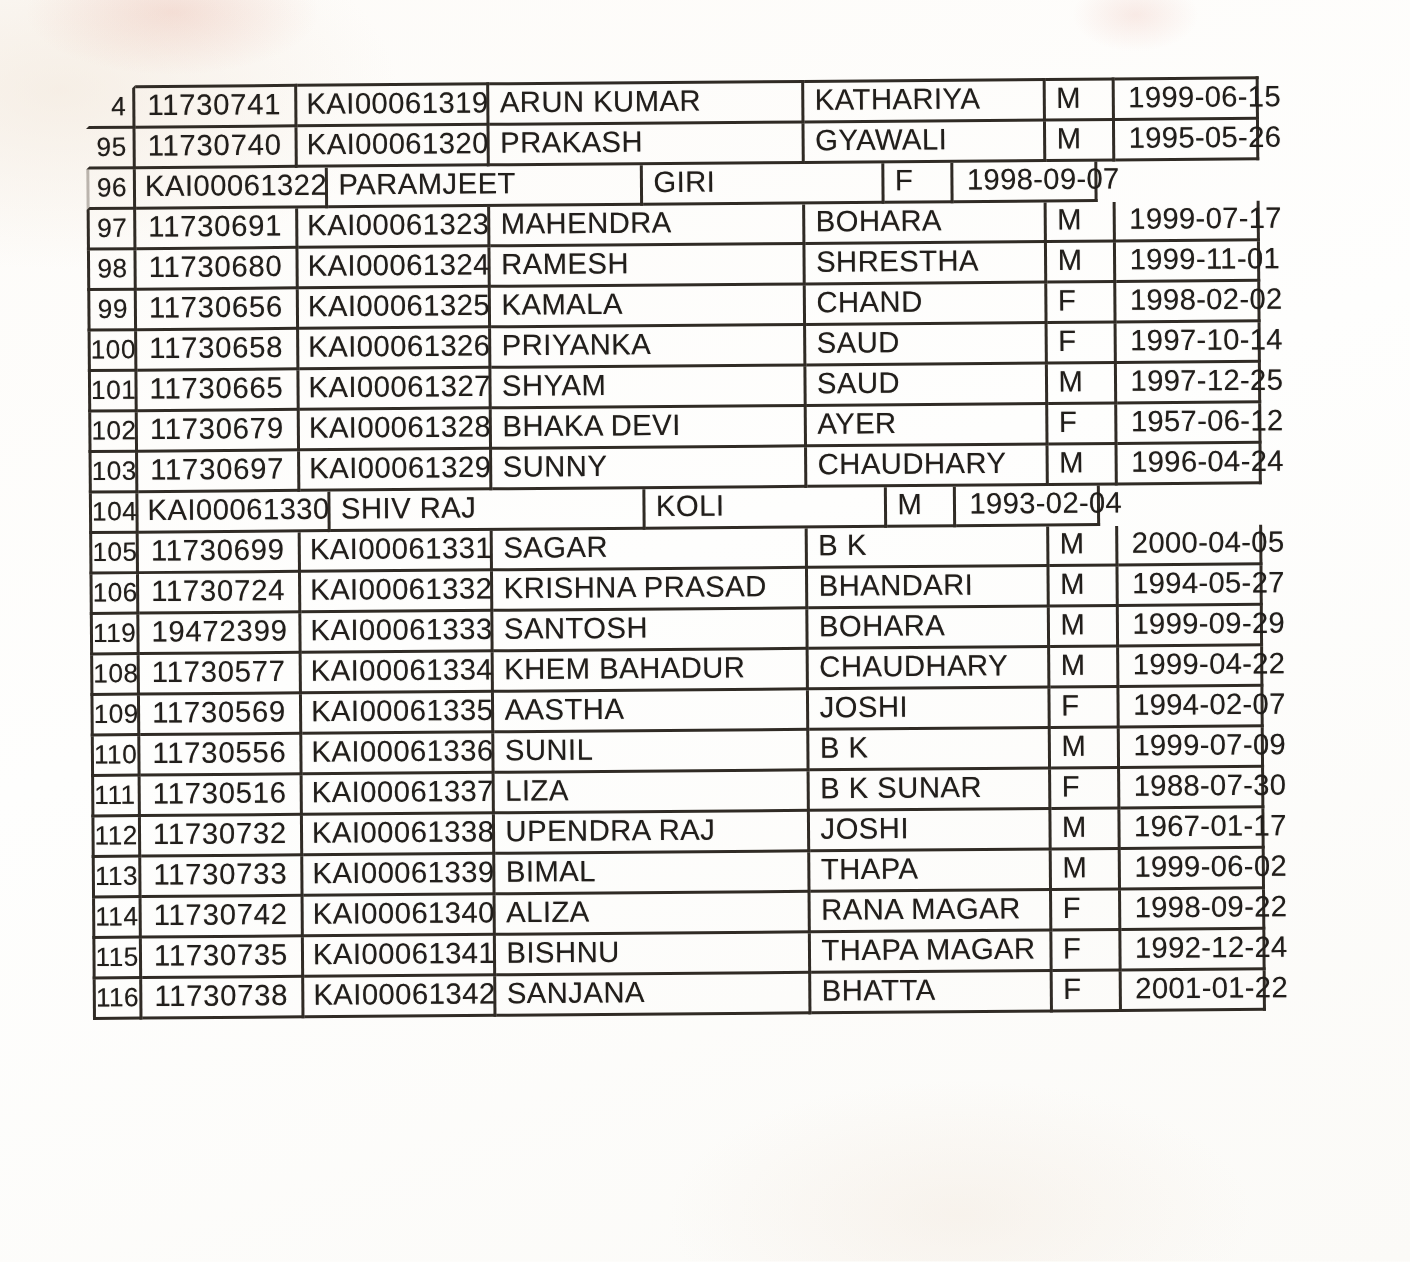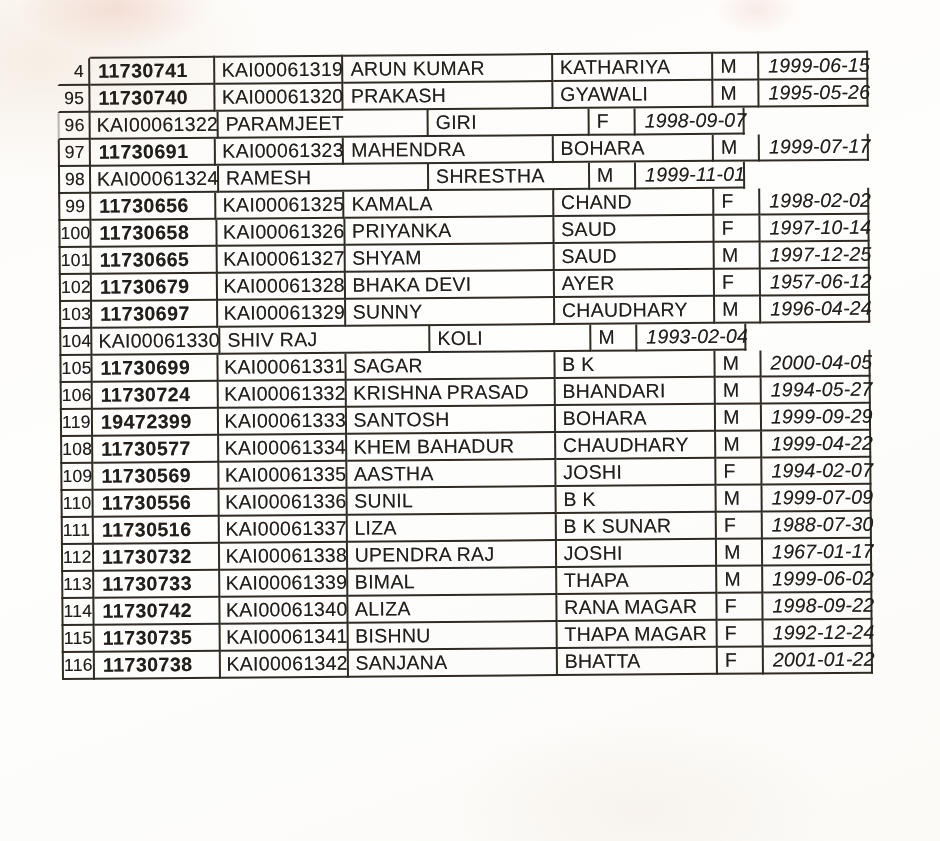--- a/index.html
+++ b/index.html
@@ -37,26 +37,26 @@
     border-right:2px solid var(--bc);
     border-bottom:2px solid var(--bc);
     text-shadow:0 0 0.5px rgba(45,38,30,0.55);
   }
   .trow .c0{border-left:2px solid var(--bc);}
   .trow.no-left .c0{border-left-color:transparent;}
   .trow.faint-left .c0{border-left-color:rgba(70,58,45,0.35);}
   .trow.first-row .cell{border-top:2px solid var(--bc);height:29px;}
   .trow.first-row .c0{border-top-color:transparent;}
   .c0{width:33px;text-align:right;padding-right:4px;font-size:17.5px;}
-  .c1{width:126px;padding-left:8px;letter-spacing:0.5px;font-weight:bold;}
+  .c1{width:108px;padding-left:8px;letter-spacing:0.5px;}
   .c2{width:128px;padding-left:6px;}
   .c3{width:210px;padding-left:7px;}
   .c4{width:161px;padding-left:7px;}
   .c5{width:46px;padding-left:7px;}
-  .c6{width:109px;padding-left:9px;letter-spacing:0.2px;font-style:italic;}
+  .c6{width:96px;padding-left:9px;letter-spacing:0.2px;}
 </style>
 </head>
 <body>
 
 <div class="page">
   <div class="table" id="roster">
       <div class="trow first-row no-left">
         <div class="cell c0">4</div>
         <div class="cell c1">11730741</div>
         <div class="cell c2">KAI00061319</div>
@@ -86,20 +86,21 @@
         <div class="cell c0">97</div>
         <div class="cell c1">11730691</div>
         <div class="cell c2">KAI00061323</div>
         <div class="cell c3">MAHENDRA</div>
         <div class="cell c4">BOHARA</div>
         <div class="cell c5">M</div>
         <div class="cell c6">1999-07-17</div>
       </div>
       <div class="trow">
         <div class="cell c0">98</div>
+        <div class="cell c1">11730680</div>
         <div class="cell c2">KAI00061324</div>
         <div class="cell c3">RAMESH</div>
         <div class="cell c4">SHRESTHA</div>
         <div class="cell c5">M</div>
         <div class="cell c6">1999-11-01</div>
       </div>
       <div class="trow">
         <div class="cell c0">99</div>
         <div class="cell c1">11730656</div>
         <div class="cell c2">KAI00061325</div>

